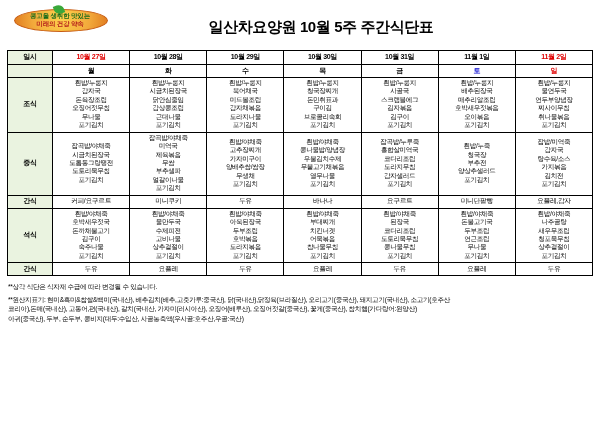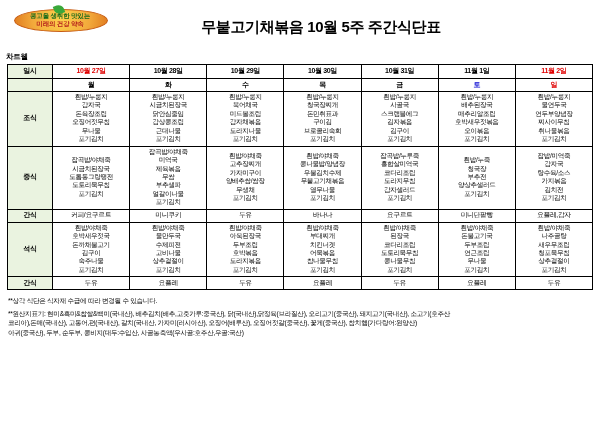--- a/index.html
+++ b/index.html
@@ -103,24 +103,23 @@
 <div class="page">
 
   <div class="header">
     <div class="logo">
       <div class="logo-oval"></div>
       <div class="logo-leaf"></div>
       <div class="logo-line1">콩고울 생취한 맛있는</div>
       <div class="logo-line2">미래의 건강 약속</div>
       <div class="logo-line3"></div>
     </div>
-    <div class="title">무붙고기채볶음   10월 5주 주간식단표</div>
+    <div class="title">일산차요양원   10월 5주 주간식단표</div>
   </div>
 
-  <div class="sheet-tab">차트웰</div>
 
   <table>
     <tbody id="table-body">
         <tr class="thead-date">
           <td class="col-label rowlabel">일시</td>
           <td style="color:#e00000">10월 27일</td>
           <td style="color:#000000">10월 28일</td>
           <td style="color:#000000">10월 29일</td>
           <td style="color:#000000">10월 30일</td>
           <td style="color:#000000">10월 31일</td>

